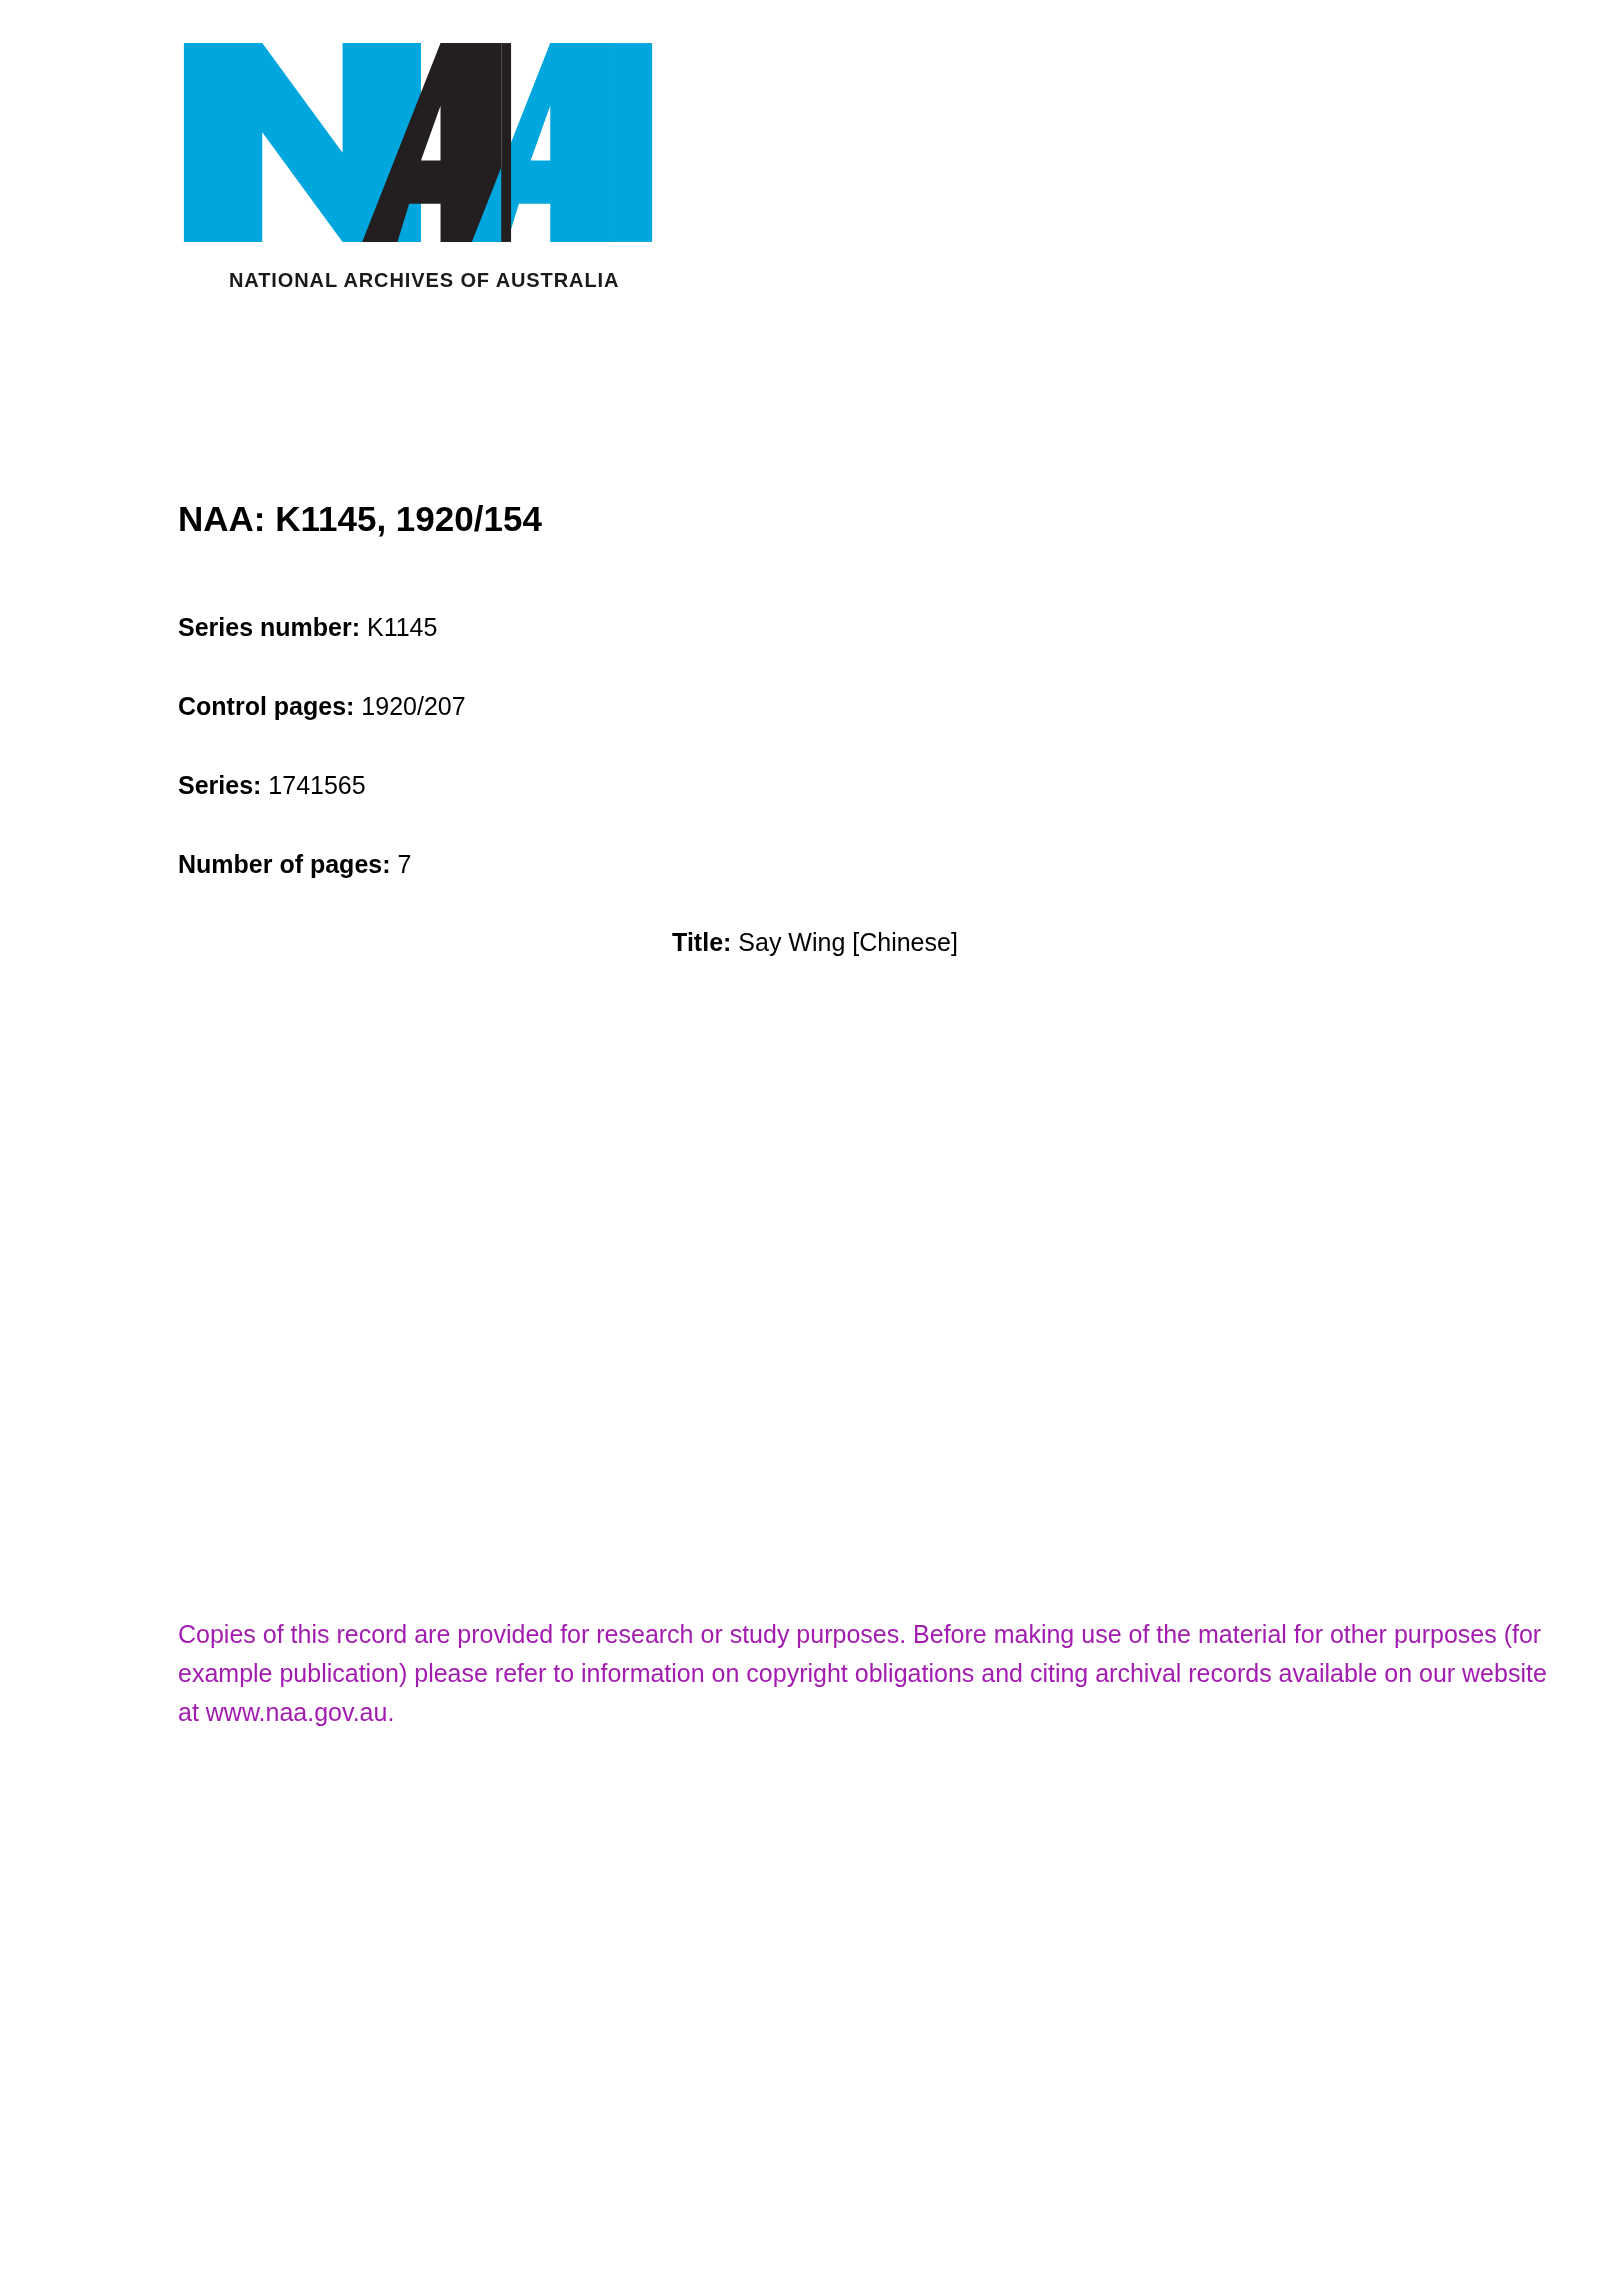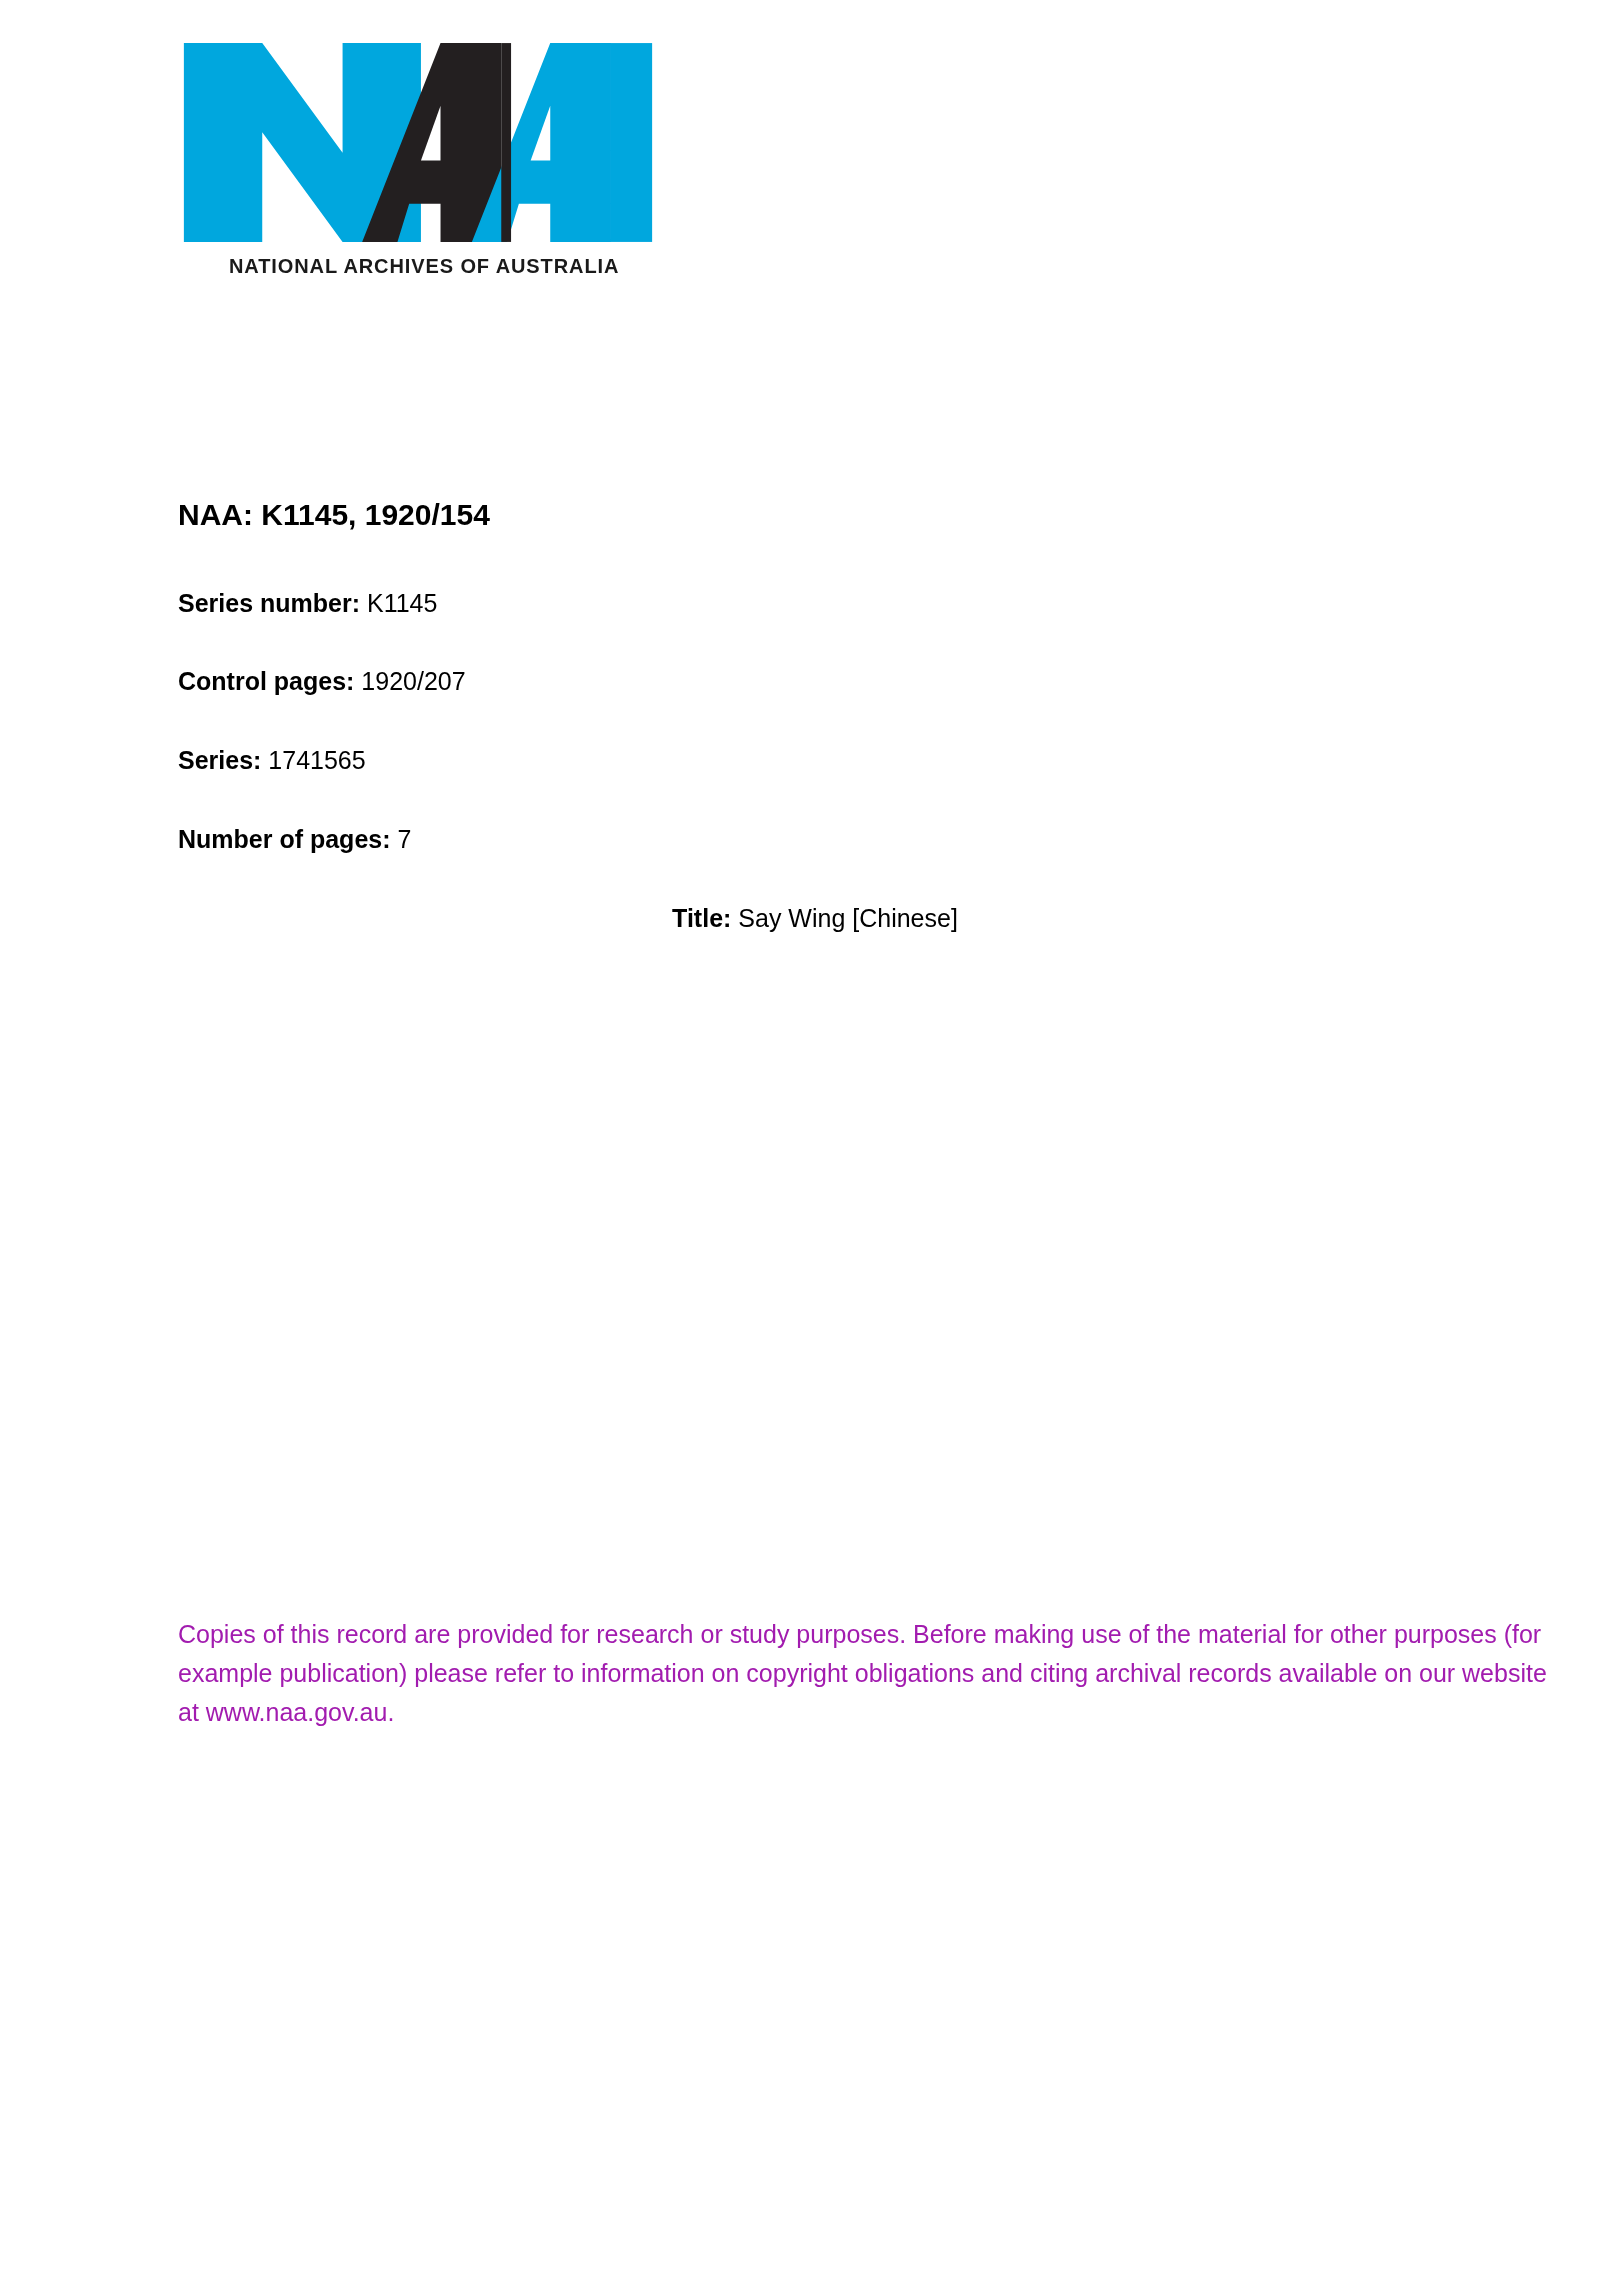--- a/index.html
+++ b/index.html
@@ -27,21 +27,21 @@
     left: 178px;
     top: 37px;
     width: 510px;
   }
   .logo-mark {
     width: 480px;
     height: 211px;
     display: block;
   }
   .logo-wordmark {
-    margin-top: 7px;
+    margin-top: 21px;
     margin-left: 51px;
     font-size: 20px;
     font-weight: bold;
     letter-spacing: 0.9px;
     color: #1a1a1a;
     font-family: "Liberation Sans", sans-serif;
     white-space: nowrap;
   }
 
   
@@ -58,23 +58,23 @@
     color: #000;
   }
   .meta-line:last-child { margin-bottom: 0; text-align: center; }
   .meta-label {
     font-weight: bold;
   }
   .meta-value {
     font-weight: normal;
   }
   .meta-title-line {
-    font-size: 30px;
+    font-size: 35px;
     font-weight: bold;
-    margin-bottom: 51px;
+    margin-bottom: 69px;
   }
 
   
   .footer-note {
     position: absolute;
     left: 178px;
     top: 1615px;
     width: 1372px;
     font-size: 25px;
     line-height: 1.55;

